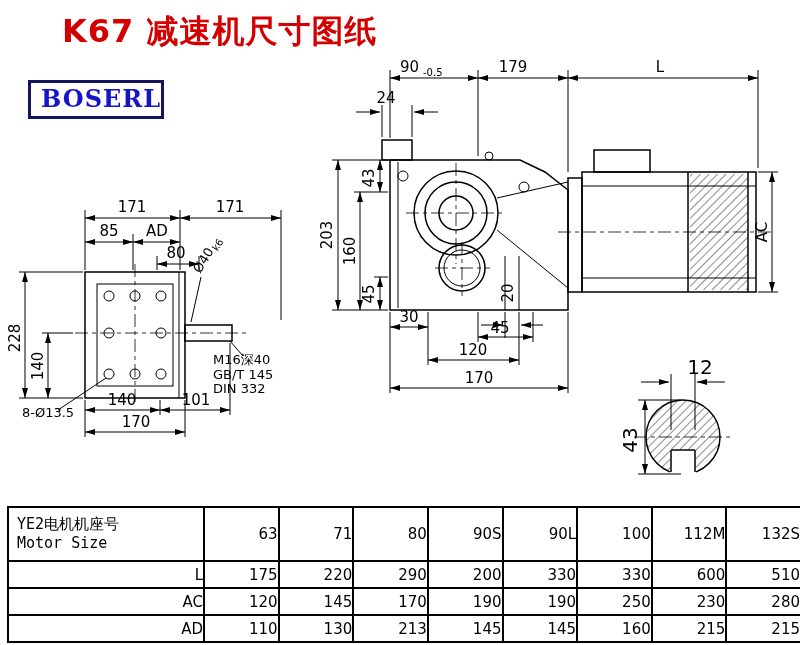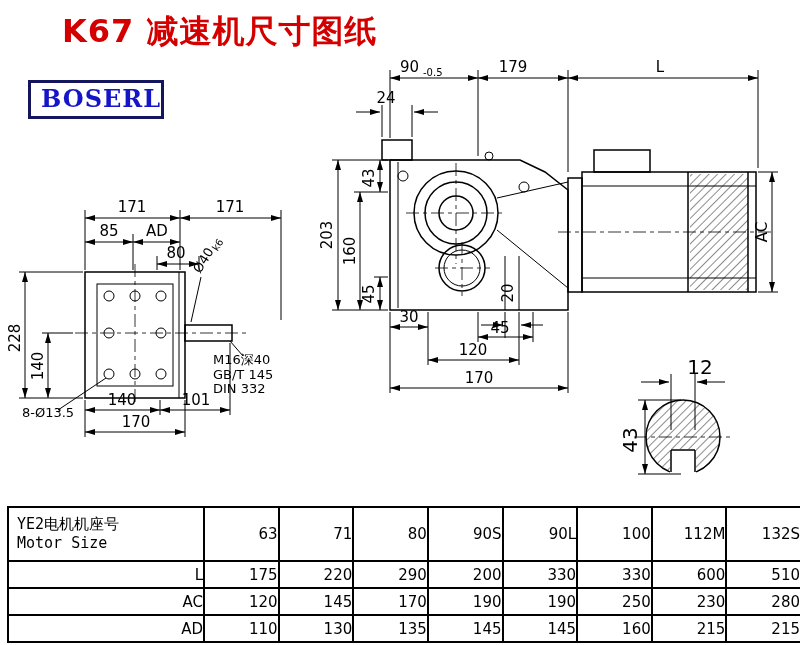--- a/index.html
+++ b/index.html
@@ -287,21 +287,21 @@
         <td>190</td>
         <td>190</td>
         <td>250</td>
         <td>230</td>
         <td>280</td>
       </tr>
       <tr>
         <td>AD</td>
         <td>110</td>
         <td>130</td>
-        <td>135</td>
+        <td>213</td>
         <td>145</td>
         <td>145</td>
         <td>160</td>
         <td>215</td>
         <td>215</td>
       </tr>
     </tbody>
   </table>
 
 </div>

